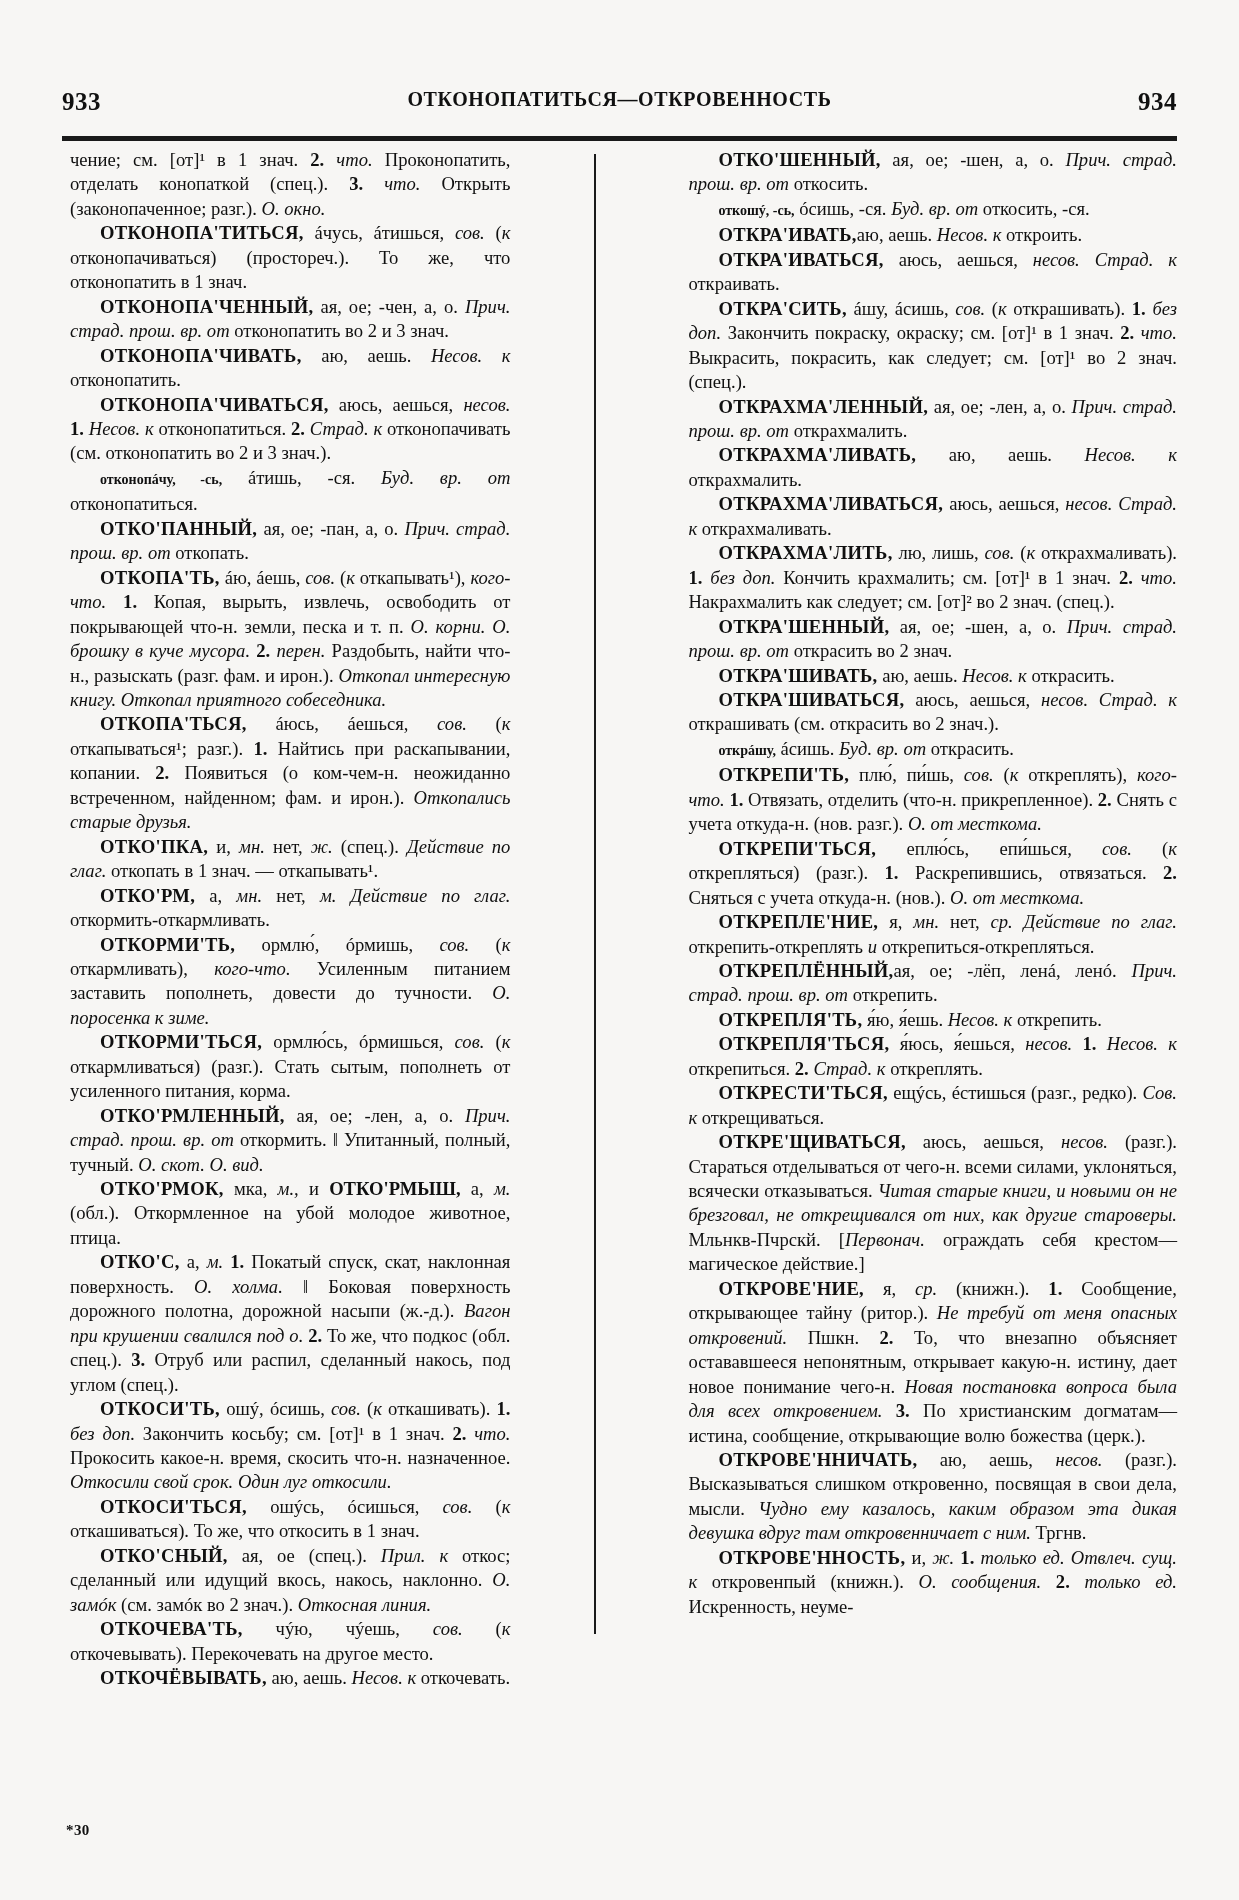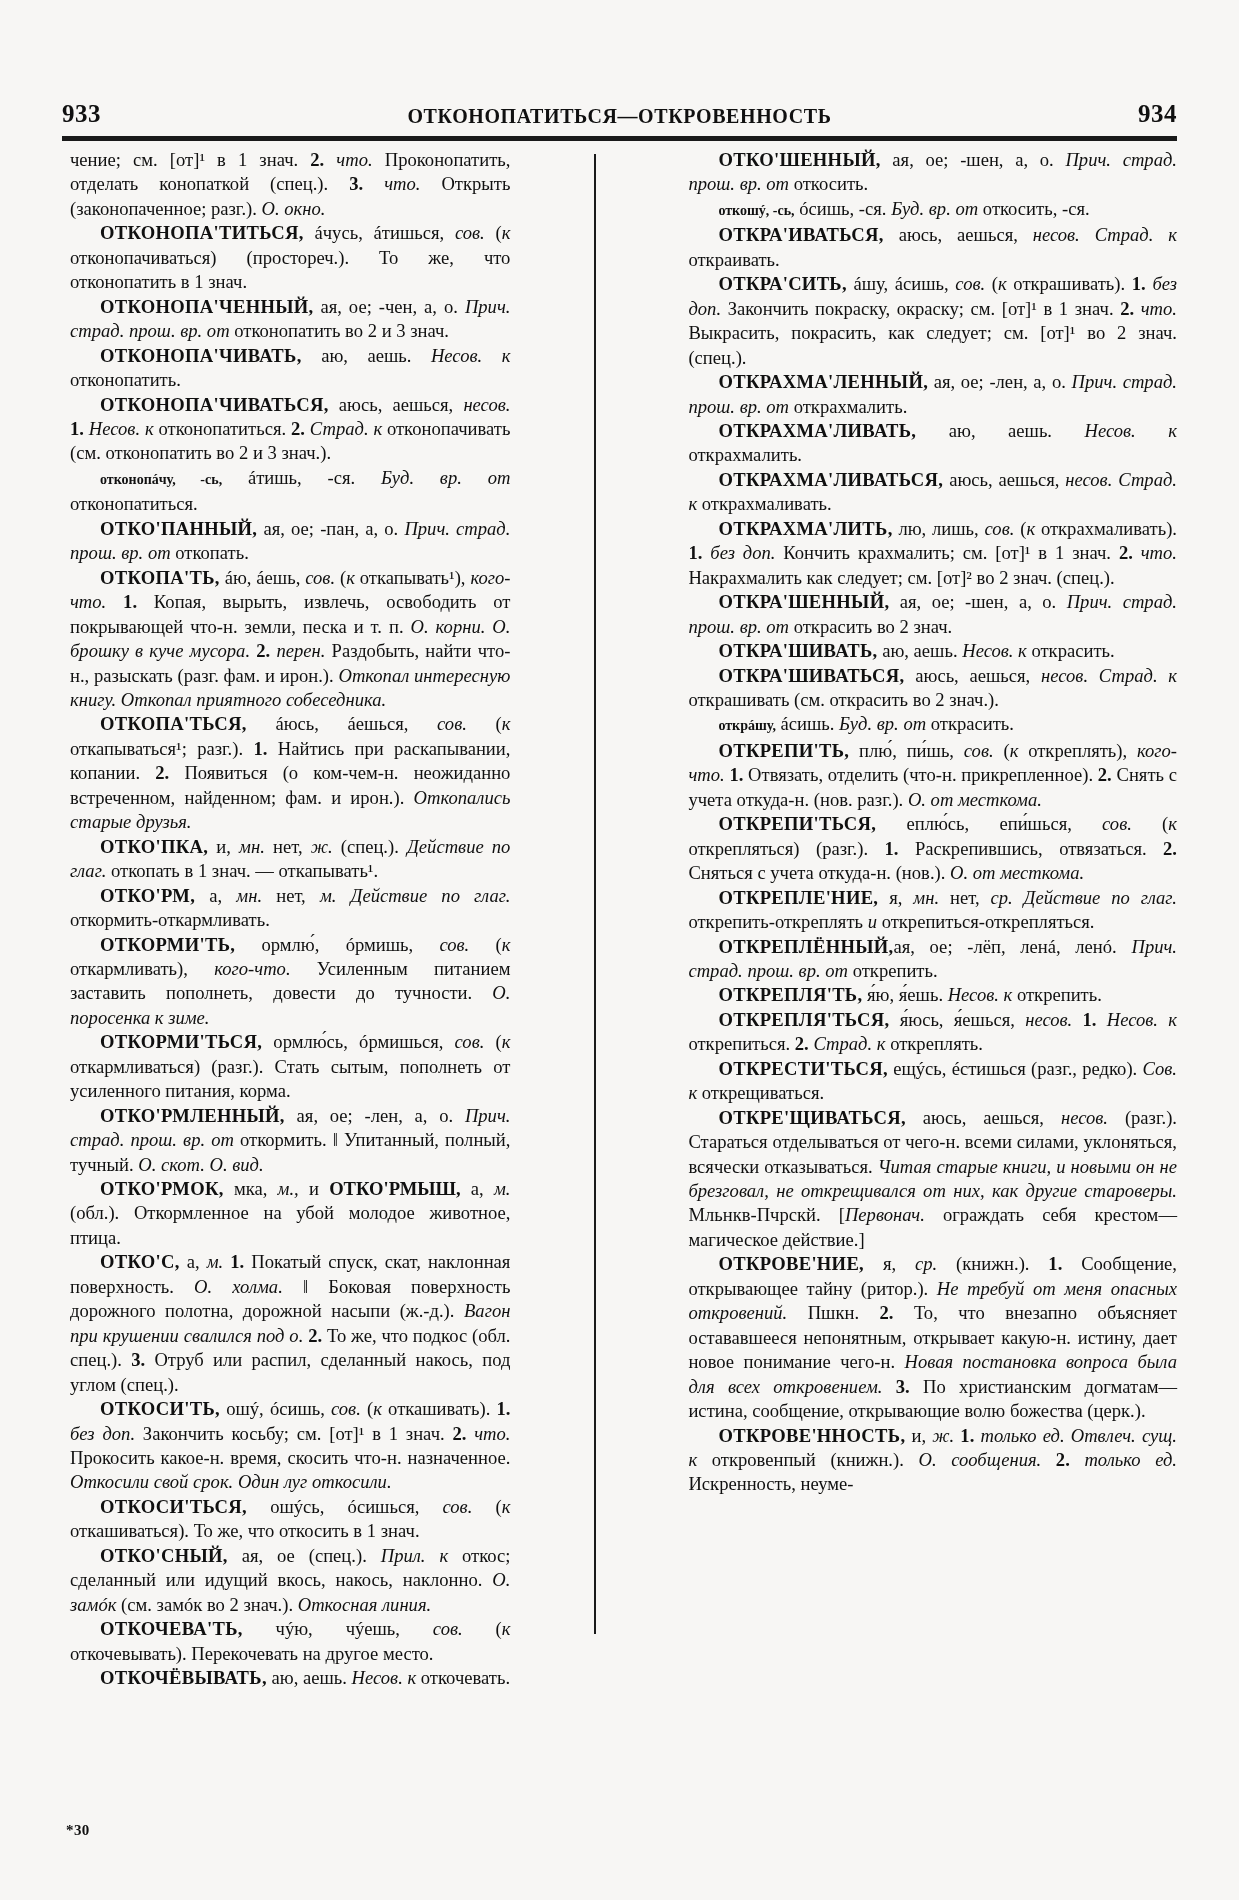--- a/index.html
+++ b/index.html
@@ -18,21 +18,21 @@
     overflow: hidden;
   }
   
   .header {
     position: absolute;
     left: 62px;
     top: 88px;
     width: 1115px;
     height: 40px;
     display: flex;
-    align-items: flex-end;
+    align-items: flex-start;
     justify-content: space-between;
   }
   .folio {
     font-family: "Liberation Serif", "DejaVu Serif", serif;
     font-weight: bold;
     font-size: 25px;
     letter-spacing: 0.5px;
   }
   .running-head {
     font-family: "Liberation Serif", "DejaVu Serif", serif;
@@ -138,38 +138,40 @@
         <p class="entry"><span class="hw">ОТКОСИ'ТЬ,</span><span> ошý, óсишь, <i>сов.</i> (<i>к</i> откашивать). <b>1.</b> <i>без доп.</i> Закончить косьбу; см. [от]¹ в 1 знач. <b>2.</b> <i>что.</i> Прокосить какое-н. время, скосить что-н. назначенное. <i>Откосили свой срок. Один луг откосили.</i></span></p>
         <p class="entry"><span class="hw">ОТКОСИ'ТЬСЯ,</span><span> ошýсь, óсишься, <i>сов.</i> (<i>к</i> откашиваться). То же, что откосить в 1 знач.</span></p>
         <p class="entry"><span class="hw">ОТКО'СНЫЙ,</span><span> ая, ое (спец.). <i>Прил. к</i> откос; сделанный или идущий вкось, накось, наклонно. <i>О. замóк</i> (см. замóк во 2 знач.). <i>Откосная линия.</i></span></p>
         <p class="entry"><span class="hw">ОТКОЧЕВА'ТЬ,</span><span> чýю, чýешь, <i>сов.</i> (<i>к</i> откочевывать). Перекочевать на другое место.</span></p>
         <p class="entry"><span class="hw">ОТКОЧЁВЫВАТЬ,</span><span> аю, аешь. <i>Несов. к</i> откочевать.</span></p>
       </div>
     <div class="divider"></div>
     <div class="col col-right" id="col-right">
         <p class="entry"><span class="hw">ОТКО'ШЕННЫЙ,</span><span> ая, ое; -шен, а, о. <i>Прич. страд. прош. вр. от</i> откосить.</span></p>
         <p class="entry"><span class="hw-sm">откошý, -сь,</span><span> óсишь, -ся. <i>Буд. вр. от</i> откосить, -ся.</span></p>
+        <p class="entry"><span class="hw">ОТКРА'ИВАТЬ,</span><span>аю, аешь. <i>Несов. к</i> откроить.</span></p>
         <p class="entry"><span class="hw">ОТКРА'ИВАТЬСЯ,</span><span> аюсь, аешься, <i>несов. Страд. к</i> откраивать.</span></p>
         <p class="entry"><span class="hw">ОТКРА'СИТЬ,</span><span> áшу, áсишь, <i>сов.</i> (<i>к</i> открашивать). <b>1.</b> <i>без доп.</i> Закончить покраску, окраску; см. [от]¹ в 1 знач. <b>2.</b> <i>что.</i> Выкрасить, покрасить, как следует; см. [от]¹ во 2 знач. (спец.).</span></p>
         <p class="entry"><span class="hw">ОТКРАХМА'ЛЕННЫЙ,</span><span> ая, ое; -лен, а, о. <i>Прич. страд. прош. вр. от</i> открахмалить.</span></p>
         <p class="entry"><span class="hw">ОТКРАХМА'ЛИВАТЬ,</span><span> аю, аешь. <i>Несов. к</i> открахмалить.</span></p>
         <p class="entry"><span class="hw">ОТКРАХМА'ЛИВАТЬСЯ,</span><span> аюсь, аешься, <i>несов. Страд. к</i> открахмаливать.</span></p>
         <p class="entry"><span class="hw">ОТКРАХМА'ЛИТЬ,</span><span> лю, лишь, <i>сов.</i> (<i>к</i> открахмаливать). <b>1.</b> <i>без доп.</i> Кончить крахмалить; см. [от]¹ в 1 знач. <b>2.</b> <i>что.</i> Накрахмалить как следует; см. [от]² во 2 знач. (спец.).</span></p>
         <p class="entry"><span class="hw">ОТКРА'ШЕННЫЙ,</span><span> ая, ое; -шен, а, о. <i>Прич. страд. прош. вр. от</i> открасить во 2 знач.</span></p>
         <p class="entry"><span class="hw">ОТКРА'ШИВАТЬ,</span><span> аю, аешь. <i>Несов. к</i> открасить.</span></p>
         <p class="entry"><span class="hw">ОТКРА'ШИВАТЬСЯ,</span><span> аюсь, аешься, <i>несов. Страд. к</i> открашивать (см. открасить во 2 знач.).</span></p>
         <p class="entry"><span class="hw-sm">открáшу,</span><span> áсишь. <i>Буд. вр. от</i> открасить.</span></p>
         <p class="entry"><span class="hw">ОТКРЕПИ'ТЬ,</span><span> плю́, пи́шь, <i>сов.</i> (<i>к</i> откреплять), <i>кого-что.</i> <b>1.</b> Отвязать, отделить (что-н. прикрепленное). <b>2.</b> Снять с учета откуда-н. (нов. разг.). <i>О. от месткома.</i></span></p>
         <p class="entry"><span class="hw">ОТКРЕПИ'ТЬСЯ,</span><span> еплю́сь, епи́шься, <i>сов.</i> (<i>к</i> открепляться) (разг.). <b>1.</b> Раскрепившись, отвязаться. <b>2.</b> Сняться с учета откуда-н. (нов.). <i>О. от месткома.</i></span></p>
         <p class="entry"><span class="hw">ОТКРЕПЛЕ'НИЕ,</span><span> я, <i>мн.</i> нет, <i>ср. Действие по глаг.</i> открепить-откреплять <i>и</i> открепиться-открепляться.</span></p>
         <p class="entry"><span class="hw">ОТКРЕПЛЁННЫЙ,</span><span>ая, ое; -лёп, ленá, ленó. <i>Прич. страд. прош. вр. от</i> открепить.</span></p>
         <p class="entry"><span class="hw">ОТКРЕПЛЯ'ТЬ,</span><span> я́ю, я́ешь. <i>Несов. к</i> открепить.</span></p>
         <p class="entry"><span class="hw">ОТКРЕПЛЯ'ТЬСЯ,</span><span> я́юсь, я́ешься, <i>несов.</i> <b>1.</b> <i>Несов. к</i> открепиться. <b>2.</b> <i>Страд. к</i> откреплять.</span></p>
         <p class="entry"><span class="hw">ОТКРЕСТИ'ТЬСЯ,</span><span> ещýсь, éстишься (разг., редко). <i>Сов. к</i> открещиваться.</span></p>
         <p class="entry"><span class="hw">ОТКРЕ'ЩИВАТЬСЯ,</span><span> аюсь, аешься, <i>несов.</i> (разг.). Стараться отделываться от чего-н. всеми силами, уклоняться, всячески отказываться. <i>Читая старые книги, и новыми он не брезговал, не открещивался от них, как другие староверы.</i> Мльнкв-Пчрскй. [<i>Первонач.</i> ограждать себя крестом—магическое действие.]</span></p>
         <p class="entry"><span class="hw">ОТКРОВЕ'НИЕ,</span><span> я, <i>ср.</i> (книжн.). <b>1.</b> Сообщение, открывающее тайну (ритор.). <i>Не требуй от меня опасных откровений.</i> Пшкн. <b>2.</b> То, что внезапно объясняет остававшееся непонятным, открывает какую-н. истину, дает новое понимание чего-н. <i>Новая постановка вопроса была для всех откровением.</i> <b>3.</b> По христианским догматам—истина, сообщение, открывающие волю божества (церк.).</span></p>
+        <p class="entry"><span class="hw">ОТКРОВЕ'ННИЧАТЬ,</span><span> аю, аешь, <i>несов.</i> (разг.). Высказываться слишком откровенно, посвящая в свои дела, мысли. <i>Чудно ему казалось, каким образом эта дикая девушка вдруг там откровенничает с ним.</i> Тргнв.</span></p>
         <p class="entry"><span class="hw">ОТКРОВЕ'ННОСТЬ,</span><span> и, <i>ж.</i> <b>1.</b> <i>только ед. Отвлеч. сущ. к</i> откровенпый (книжн.). <i>О. сообщения.</i> <b>2.</b> <i>только ед.</i> Искренность, неуме-</span></p>
       </div>
   </div>
 
   <div class="signature">*30</div>
 
 </div>
 
 </body></html>

